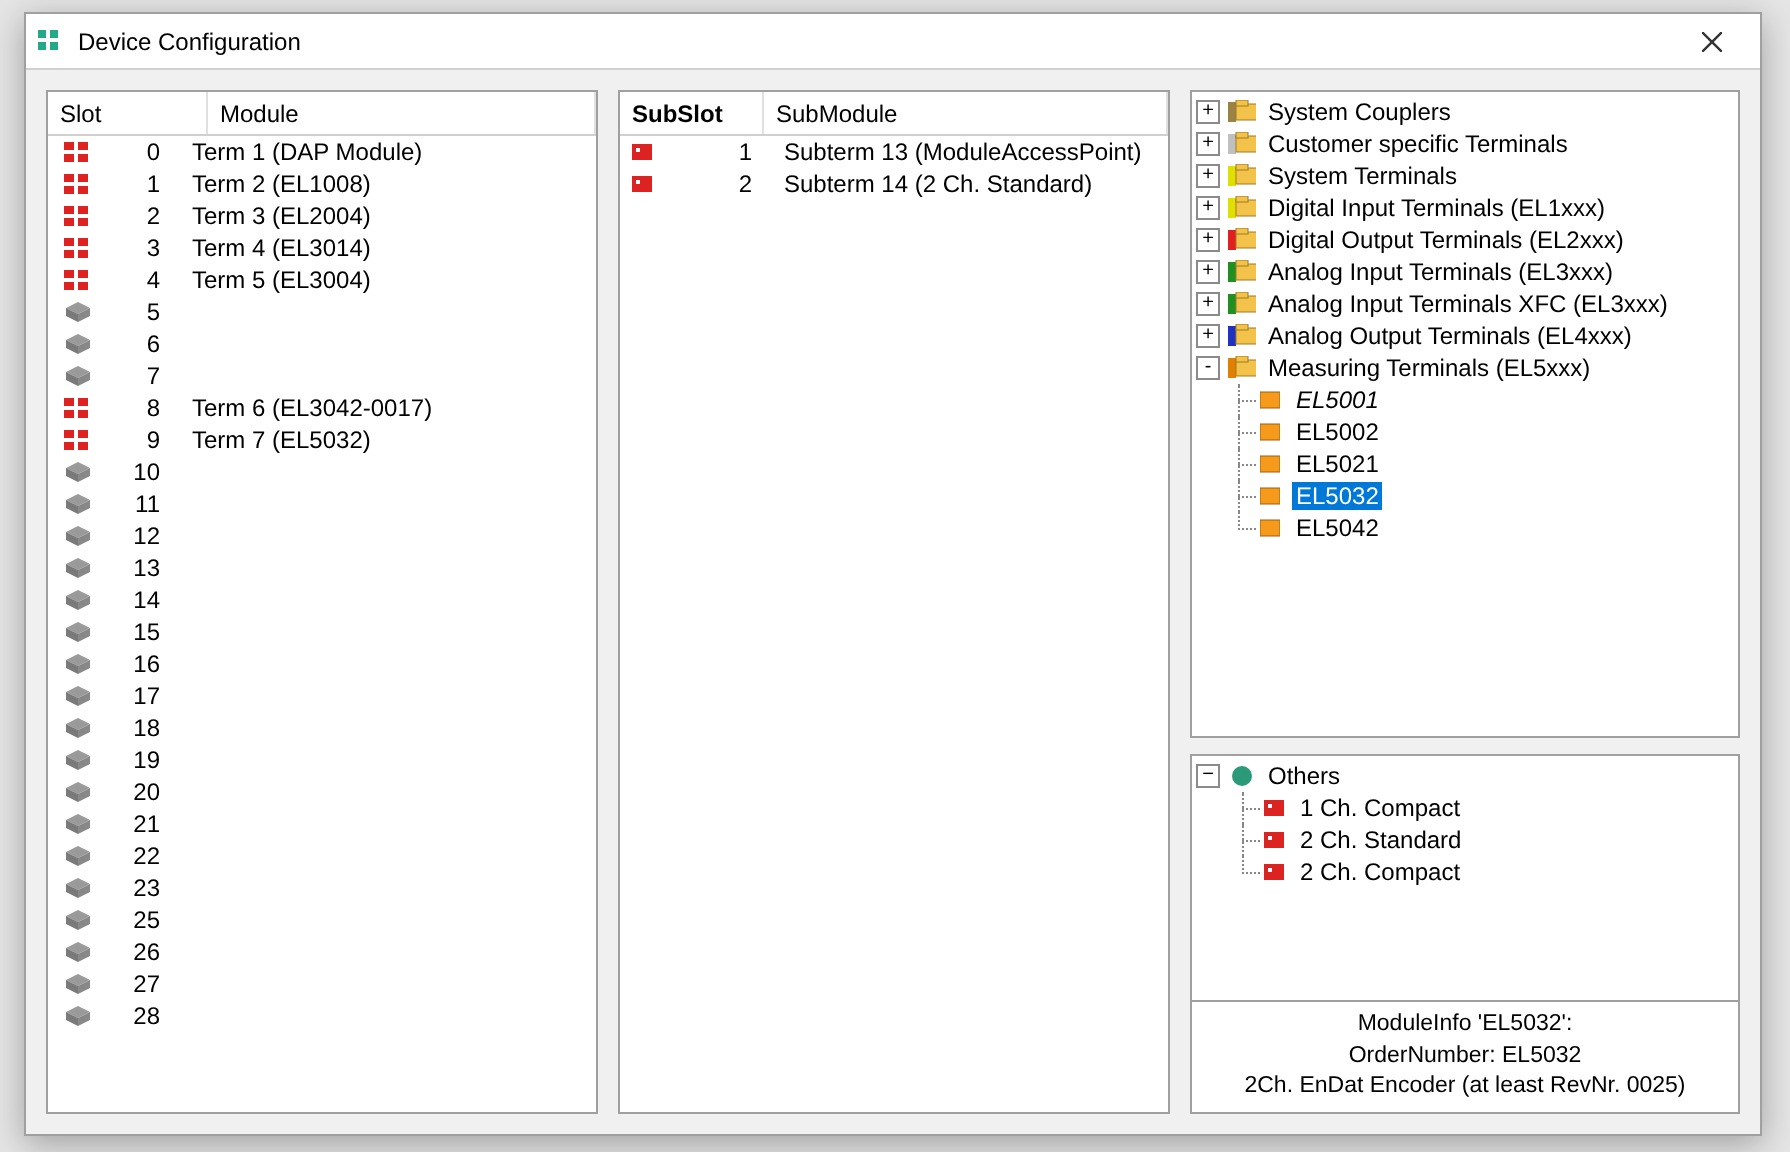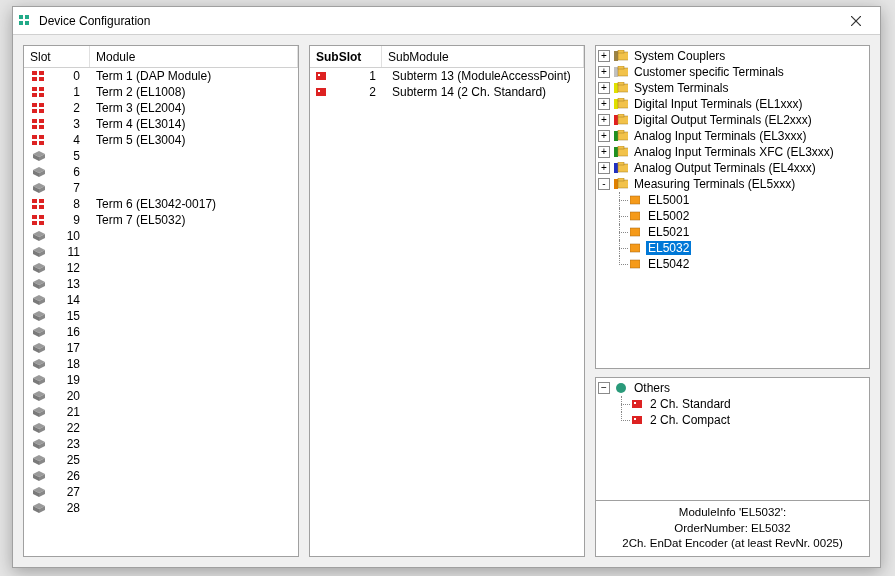--- a/index.html
+++ b/index.html
@@ -103,21 +103,21 @@
           <line x1="10" y1="0" x2="0" y2="10" stroke="currentColor" stroke-width="1.2"></line>
         </svg>
     </div>
   </div>
 
   <div class="client">
 
     <div class="panel panel-left">
       <div class="listview" id="slots-lv">
         <div class="lv-header">
-          <div class="col" style="width:66px">Slot</div>
+          <div class="col" style="width:80px">Slot</div>
           <div class="col" style="flex:1">Module</div>
         </div>
         <div id="slots-body">
             <div class="lv-row">
               <span class="cell icon">
                 <svg width="12" height="10">
                   <use href="#ic-red"></use>
                 </svg>
               </span>
               <span class="cell slot">0</span>
@@ -486,21 +486,21 @@
             <div class="tree-node">
               <span class="toggle">-</span>
               <span class="node-icon">
                 <svg width="14" height="12">
                   <rect x="0" y="1" width="4" height="10" fill="#e08000"></rect>
                   <use href="#ic-folder" x="4" y="0"></use>
                 </svg>
               </span>
               <span class="label">Measuring Terminals (EL5xxx)</span>
             </div>
-            <div class="tree-node" style="padding-left: 14px;">
+            <div class="tree-node" style="padding-left: 14px; font-style: italic;">
               <span class="conn tee"></span>
               <span class="node-icon">
                 <svg width="10" height="10">
                   <use href="#ic-orange"></use>
                 </svg>
               </span>
               <span class="label">EL5001</span>
             </div>
             <div class="tree-node" style="padding-left: 14px;">
               <span class="conn tee"></span>
@@ -545,20 +545,30 @@
         <div style="flex:1; position:relative;">
           <div class="tree-scroll" id="others-tree">
               <div class="tree-node">
                 <span class="toggle">−</span>
                 <span class="node-icon">
                   <svg width="12" height="12">
                     <circle cx="6" cy="6" r="5" fill="#2a9a7a"></circle>
                   </svg>
                 </span>
                 <span class="label">Others</span>
+              </div>
+              <div class="tree-node">
+                <span class="indent"></span>
+                <span class="conn tee"></span>
+                <span class="node-icon">
+                  <svg width="10" height="8">
+                    <use href="#ic-redflag"></use>
+                  </svg>
+                </span>
+                <span class="label">1 Ch. Compact</span>
               </div>
               <div class="tree-node">
                 <span class="indent"></span>
                 <span class="conn tee"></span>
                 <span class="node-icon">
                   <svg width="10" height="8">
                     <use href="#ic-redflag"></use>
                   </svg>
                 </span>
                 <span class="label">2 Ch. Standard</span>

